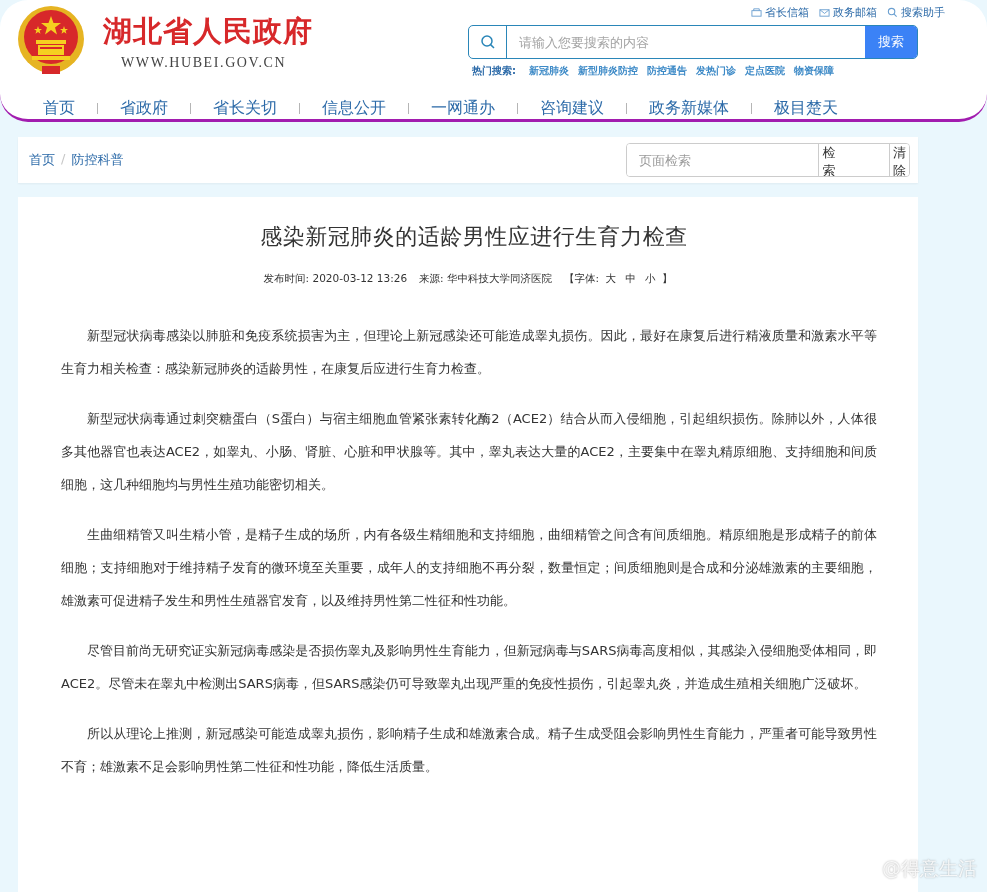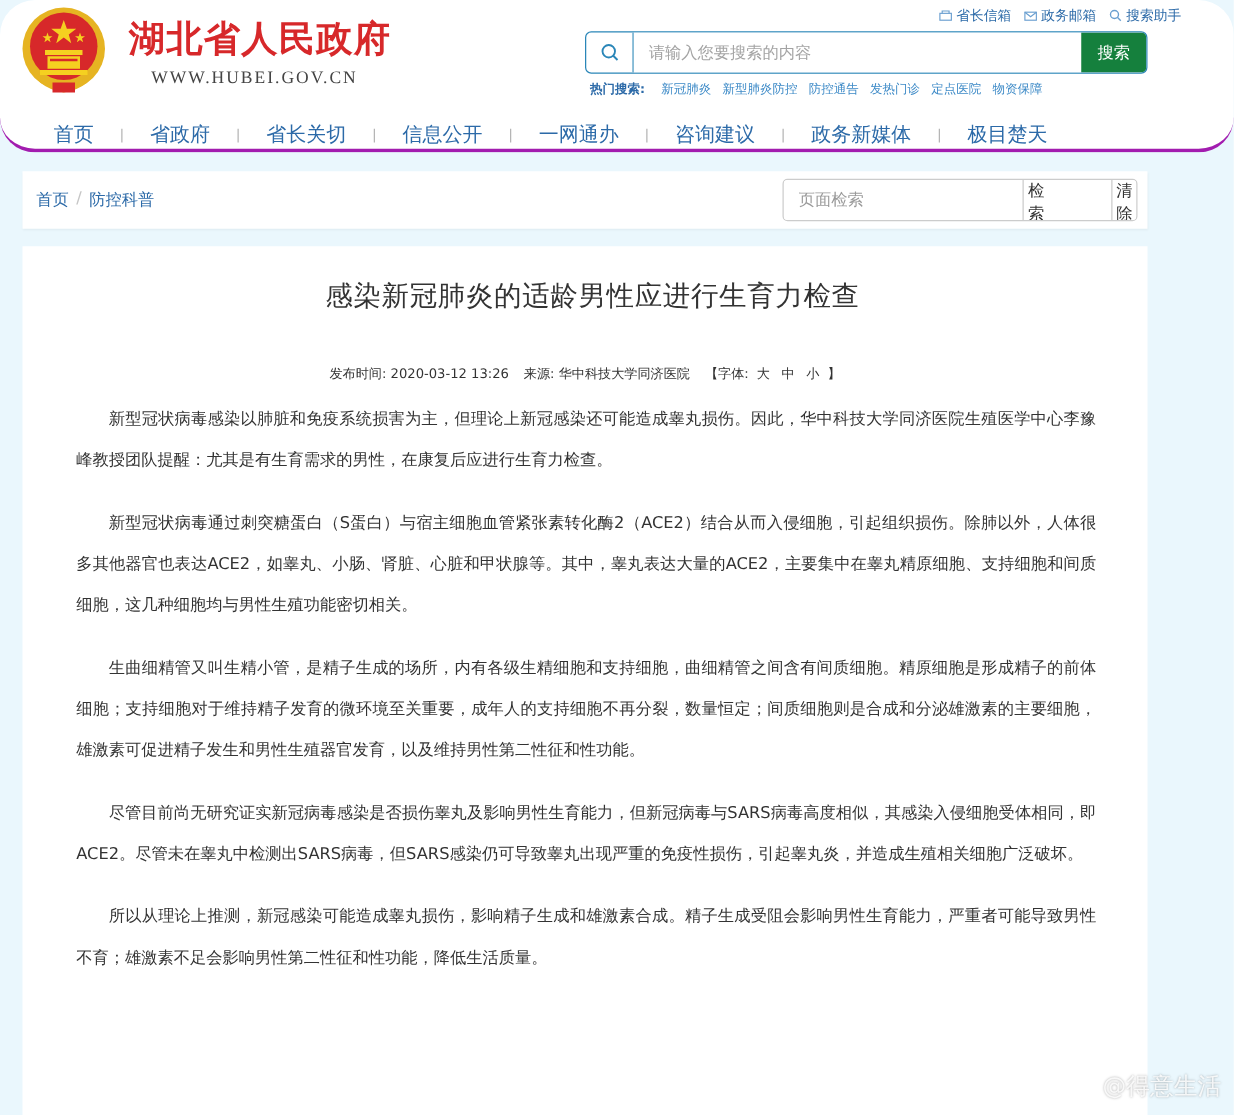--- a/index.html
+++ b/index.html
@@ -46,29 +46,29 @@
     width: 38px; height: 100%; border-right: 1px solid #2a86b8;
     display: flex; align-items: center; justify-content: center;
   }
   .search-input {
     flex: 1; border: none; outline: none; padding-left: 12px;
     font-size: 13px; color: #999; background: #fff;
     font-family: "DejaVu Sans", sans-serif;
   }
   .search-input::placeholder { color: #a4a4a4; }
   .search-btn {
-    width: 52px; background: #15803d; color: #fff; border: none;
+    width: 52px; background: #3b82f6; color: #fff; border: none;
     font-size: 13px; font-family: Liberation Mono, monospace; cursor: pointer;
   }
   .hot-search {
     position: absolute; left: 472px; top: 64px; display: flex; gap: 9px;
     font-size: 10px; color: #3d8ac7;
   }
   .hot-label { color: #2c6aa8; font-weight: bold; margin-right: 4px; }
-  .hot-item { cursor: pointer; }
+  .hot-item { cursor: pointer; font-weight: bold; }
   .nav {
     position: absolute; left: 0; top: 94px; width: 987px; height: 28px;
     display: flex; align-items: center;
   }
   .nav-item {
     font-size: 16px; color: #2c6aa8; cursor: pointer; white-space: nowrap;
   }
   .nav-sep {
     width: 1px; height: 11px; background: #b5b5b5; margin: 0 22px;
   }
@@ -101,21 +101,21 @@
   .article {
     position: absolute; left: 18px; top: 197px; width: 900px; height: 700px;
     background: #fff;
   }
   .article-title {
     position: absolute; left: 0; top: 25px; width: 900px; text-align: center;
     font-size: 22px; color: #333; letter-spacing: 0.5px; padding-left: 12px;
   }
   .meta {
     position: absolute; left: 0; top: 75px; width: 900px; text-align: center;
-    font-size: 10.5px; color: #333; display: flex; justify-content: center; gap: 12px; margin-top: 20px;
+    font-size: 10.5px; color: #333; display: flex; justify-content: center; gap: 12px;
   }
   .font-size-opt { cursor: pointer; margin: 0 3px; }
   .body-text {
     position: absolute; left: 43px; top: 122px; width: 816px;
     font-size: 13px; color: #333; line-height: 33px;
   }
   .para { text-indent: 2em; margin-bottom: 17px; text-align: justify; }
   
   .watermark {
     position: absolute; right: 10px; bottom: 10px; display: flex; align-items: center; gap: 4px;
@@ -234,21 +234,21 @@
     </span>
     <span>
       <span>【字体:</span>
       <span class="font-size-opt">大</span>
       <span class="font-size-opt">中</span>
       <span class="font-size-opt">小</span>
       <span>】</span>
     </span>
   </div>
   <div class="body-text">
-    <p class="para">新型冠状病毒感染以肺脏和免疫系统损害为主，但理论上新冠感染还可能造成睾丸损伤。因此，华中科技大学同济医院生殖医学中心李豫峰教授团队提醒：尤其是有生育需求的男性，在康复后应进行生育力检查。</p>
+    <p class="para">新型冠状病毒感染以肺脏和免疫系统损害为主，但理论上新冠感染还可能造成睾丸损伤。因此，最好在康复后进行精液质量和激素水平等生育力相关检查：感染新冠肺炎的适龄男性，在康复后应进行生育力检查。</p>
     <p class="para">新型冠状病毒通过刺突糖蛋白（S蛋白）与宿主细胞血管紧张素转化酶2（ACE2）结合从而入侵细胞，引起组织损伤。除肺以外，人体很多其他器官也表达ACE2，如睾丸、小肠、肾脏、心脏和甲状腺等。其中，睾丸表达大量的ACE2，主要集中在睾丸精原细胞、支持细胞和间质细胞，这几种细胞均与男性生殖功能密切相关。</p>
     <p class="para">生曲细精管又叫生精小管，是精子生成的场所，内有各级生精细胞和支持细胞，曲细精管之间含有间质细胞。精原细胞是形成精子的前体细胞；支持细胞对于维持精子发育的微环境至关重要，成年人的支持细胞不再分裂，数量恒定；间质细胞则是合成和分泌雄激素的主要细胞，雄激素可促进精子发生和男性生殖器官发育，以及维持男性第二性征和性功能。</p>
     <p class="para">尽管目前尚无研究证实新冠病毒感染是否损伤睾丸及影响男性生育能力，但新冠病毒与SARS病毒高度相似，其感染入侵细胞受体相同，即ACE2。尽管未在睾丸中检测出SARS病毒，但SARS感染仍可导致睾丸出现严重的免疫性损伤，引起睾丸炎，并造成生殖相关细胞广泛破坏。</p>
     <p class="para">所以从理论上推测，新冠感染可能造成睾丸损伤，影响精子生成和雄激素合成。精子生成受阻会影响男性生育能力，严重者可能导致男性不育；雄激素不足会影响男性第二性征和性功能，降低生活质量。</p>
   </div>
 </div>
 
 <div class="watermark">
   <svg width="26" height="22" viewBox="0 0 26 22">
     <ellipse cx="11" cy="13" rx="10" ry="7" fill="none" stroke="rgba(255,255,255,0.9)" stroke-width="1.6"></ellipse>

